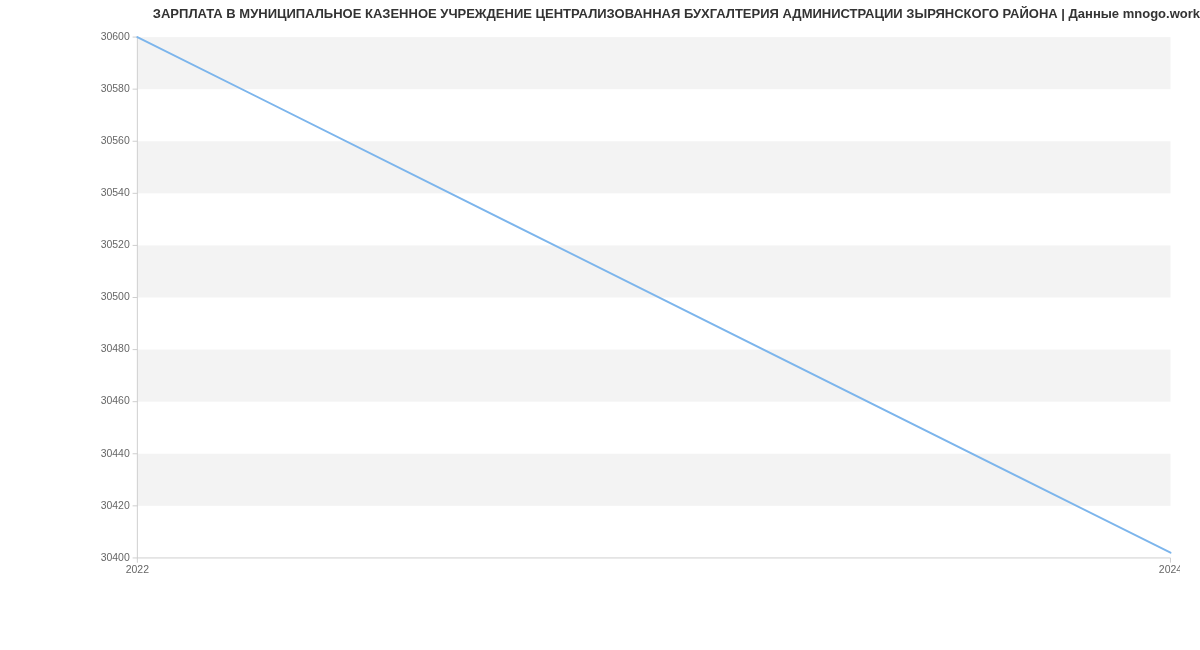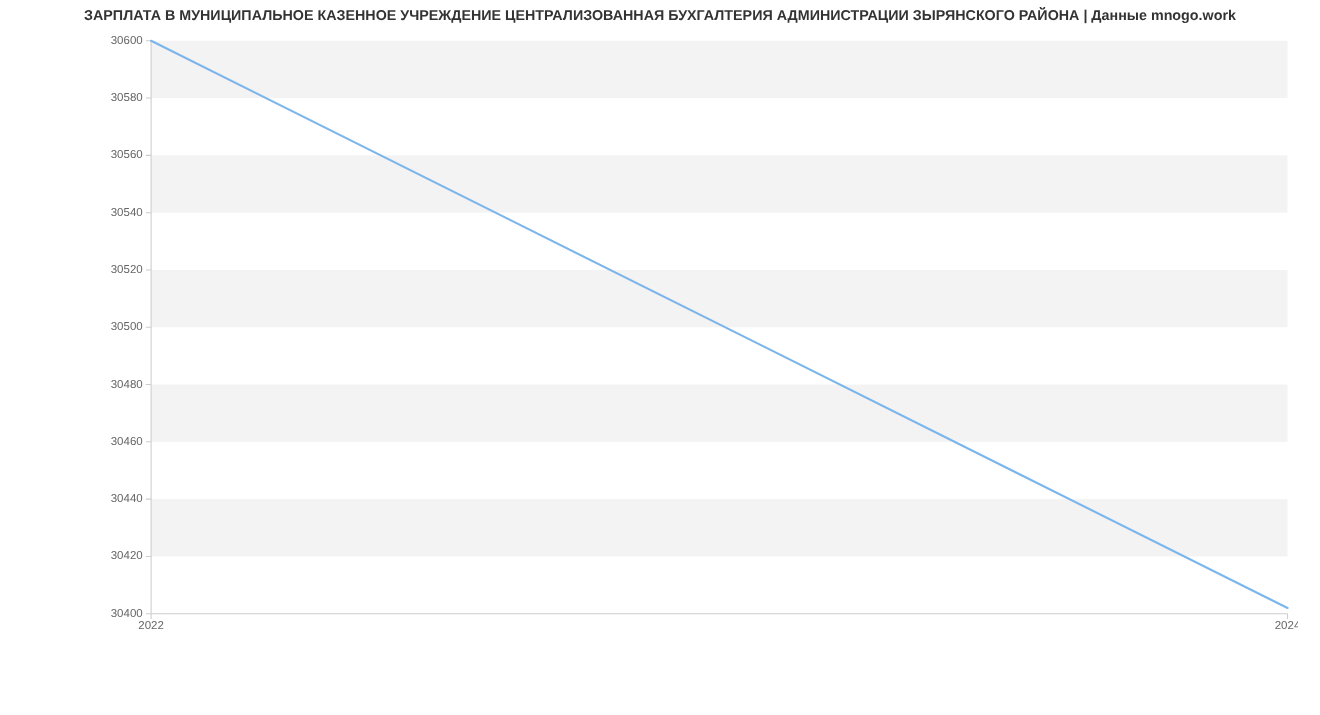--- a/index.html
+++ b/index.html
@@ -12,21 +12,21 @@
     color: #333;
   }
   .chart-wrap {
     width: 1200px;
     height: 650px;
     position: relative;
     box-sizing: border-box;
   }
   .title {
     width: 100%;
-    text-align: center;
+    text-align: right;
     font-size: 13px;
     font-weight: 700;
     padding-top: 6px;
     color: #333;
   }
   .plot {
     position: absolute;
     left: 85px;
     top: 30px;
     width: 1095px;

